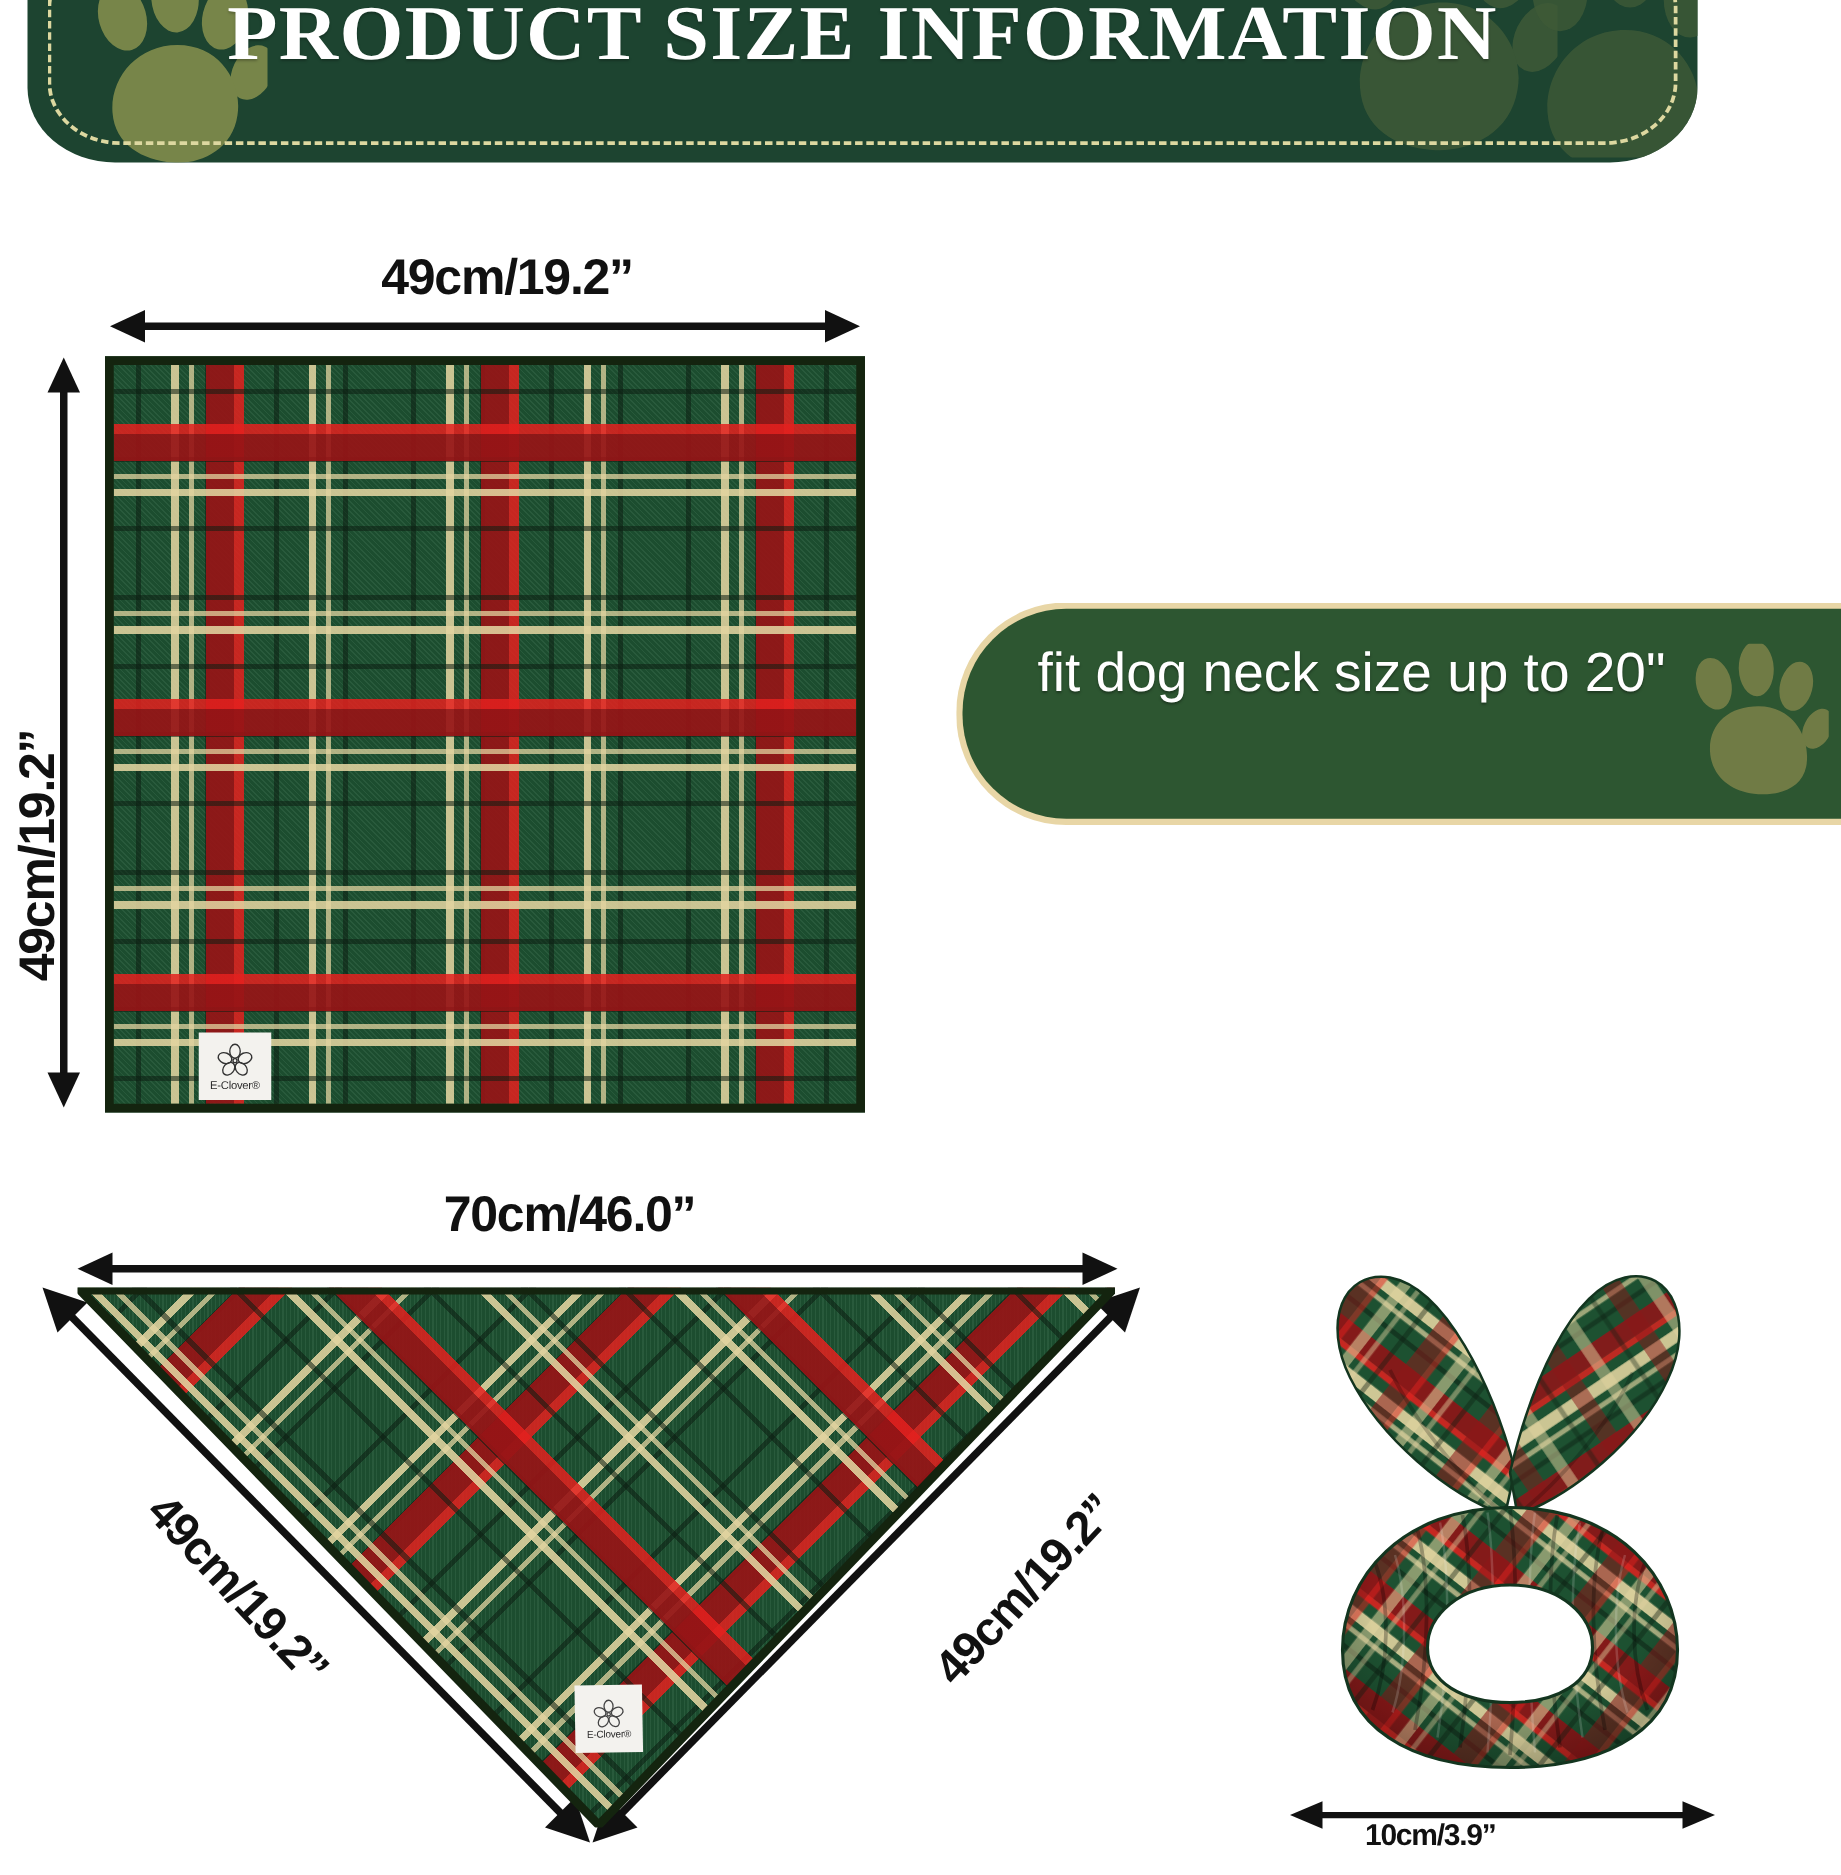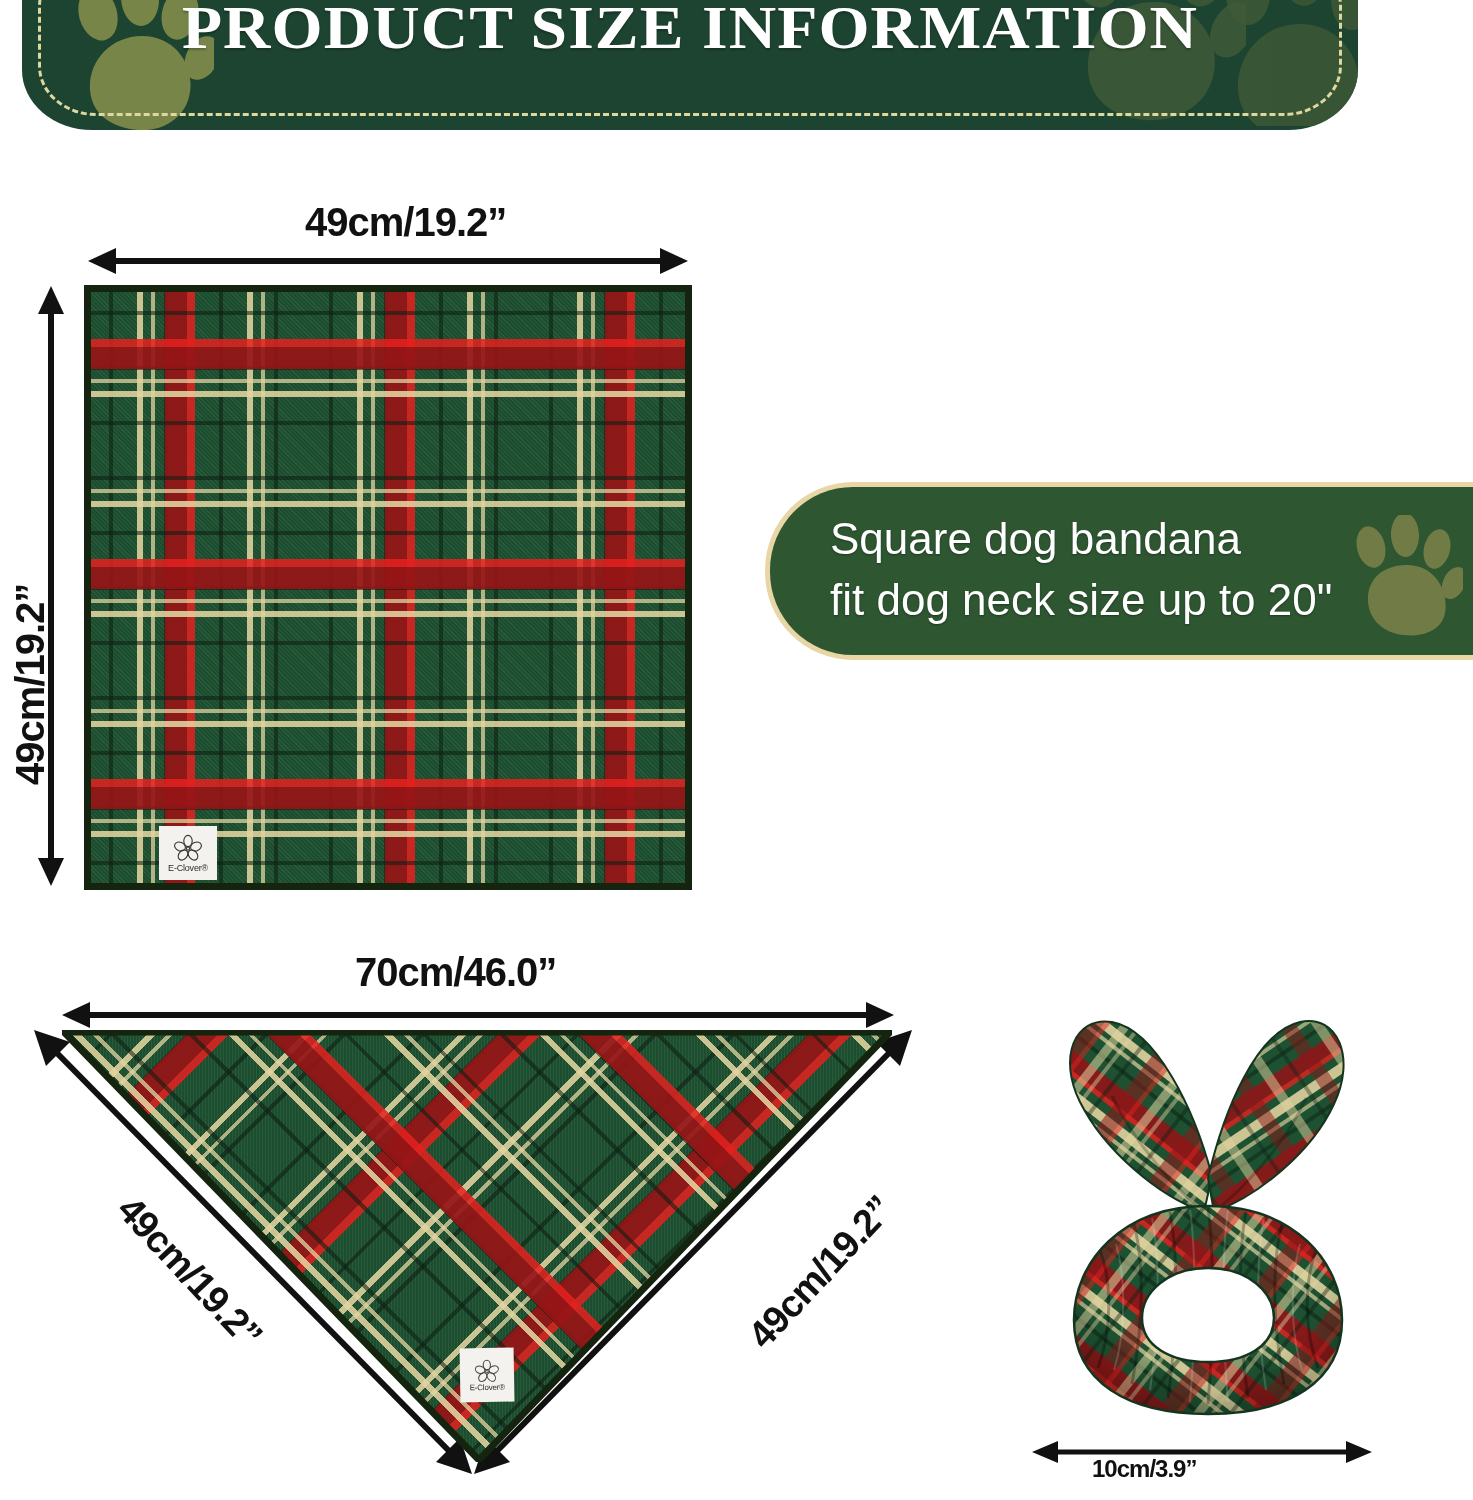--- a/index.html
+++ b/index.html
@@ -344,21 +344,20 @@
       <g fill="#8b8a4e">
         <ellipse cx="26" cy="32" rx="14" ry="21" transform="rotate(-14 26 32)"></ellipse>
         <ellipse cx="60" cy="20" rx="14" ry="22" transform="rotate(-2 60 20)"></ellipse>
         <ellipse cx="92" cy="34" rx="13" ry="20" transform="rotate(14 92 34)"></ellipse>
         <ellipse cx="109" cy="68" rx="11" ry="17" transform="rotate(26 109 68)"></ellipse>
         <path d="M62 50 C90 50 104 76 100 98 C96 118 74 122 58 120 C40 118 24 106 23 86 C22 64 38 50 62 50 Z"></path>
       </g>
     </svg>
   </div>
   <div id="callout-text">
-    <span class="line">Square dog bandana</span>
     <span class="line">fit dog neck size up to 20"</span>
   </div>
 </div>
 
 <div class="dimlabel" id="tri-top-label">70cm/46.0”</div>
 
 <div class="dimline" id="tri-top-dim">
   <svg width="832" height="26" viewBox="0 0 832 26">
     <line x1="16" y1="13" x2="816" y2="13" stroke="#111111" stroke-width="6"></line>
     <polygon points="0,13 28,0 28,26" fill="#111111"></polygon>

